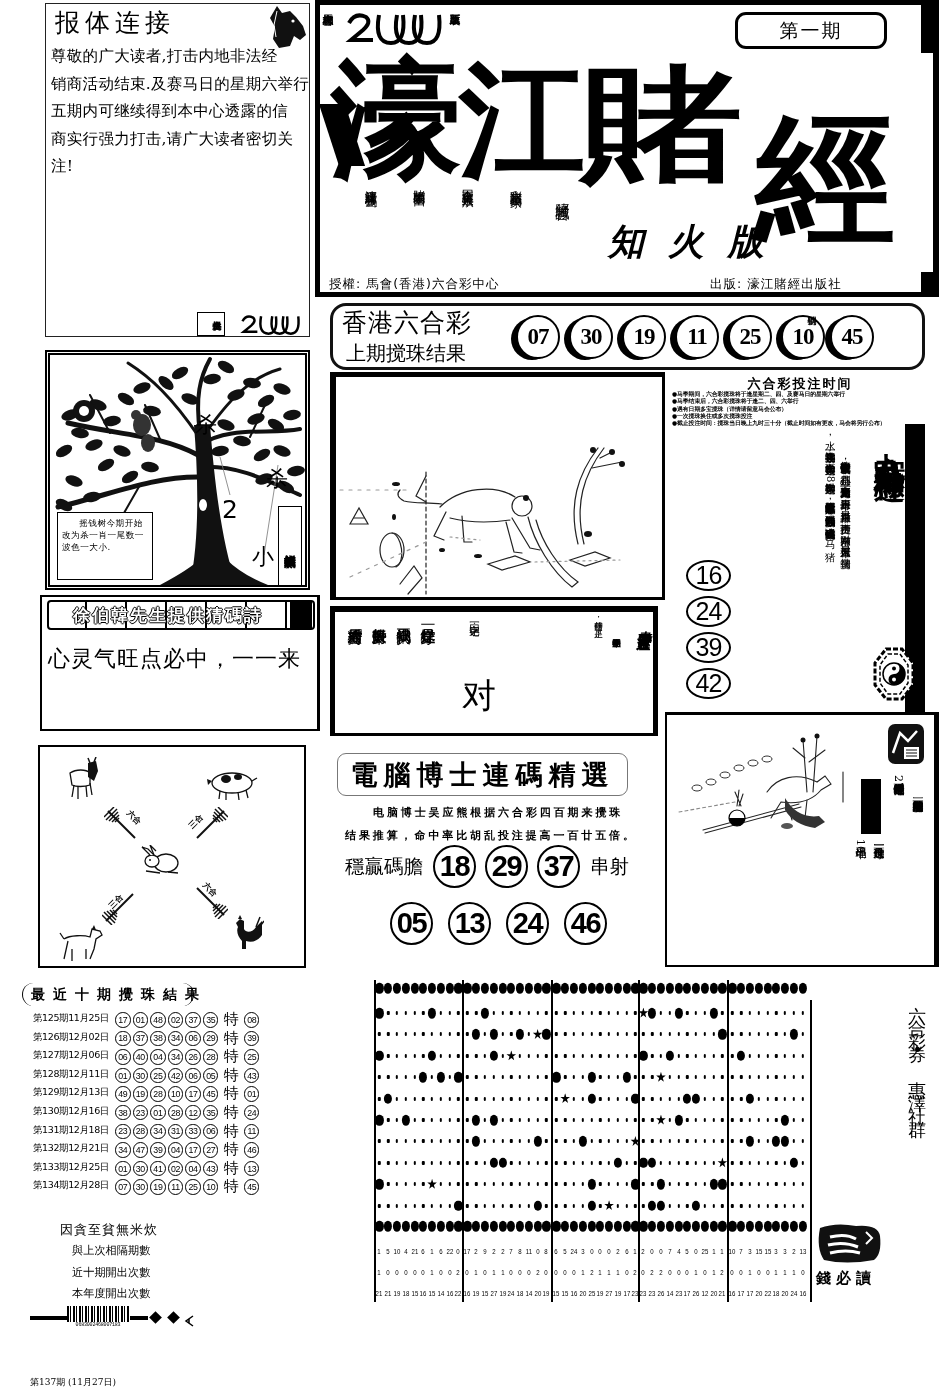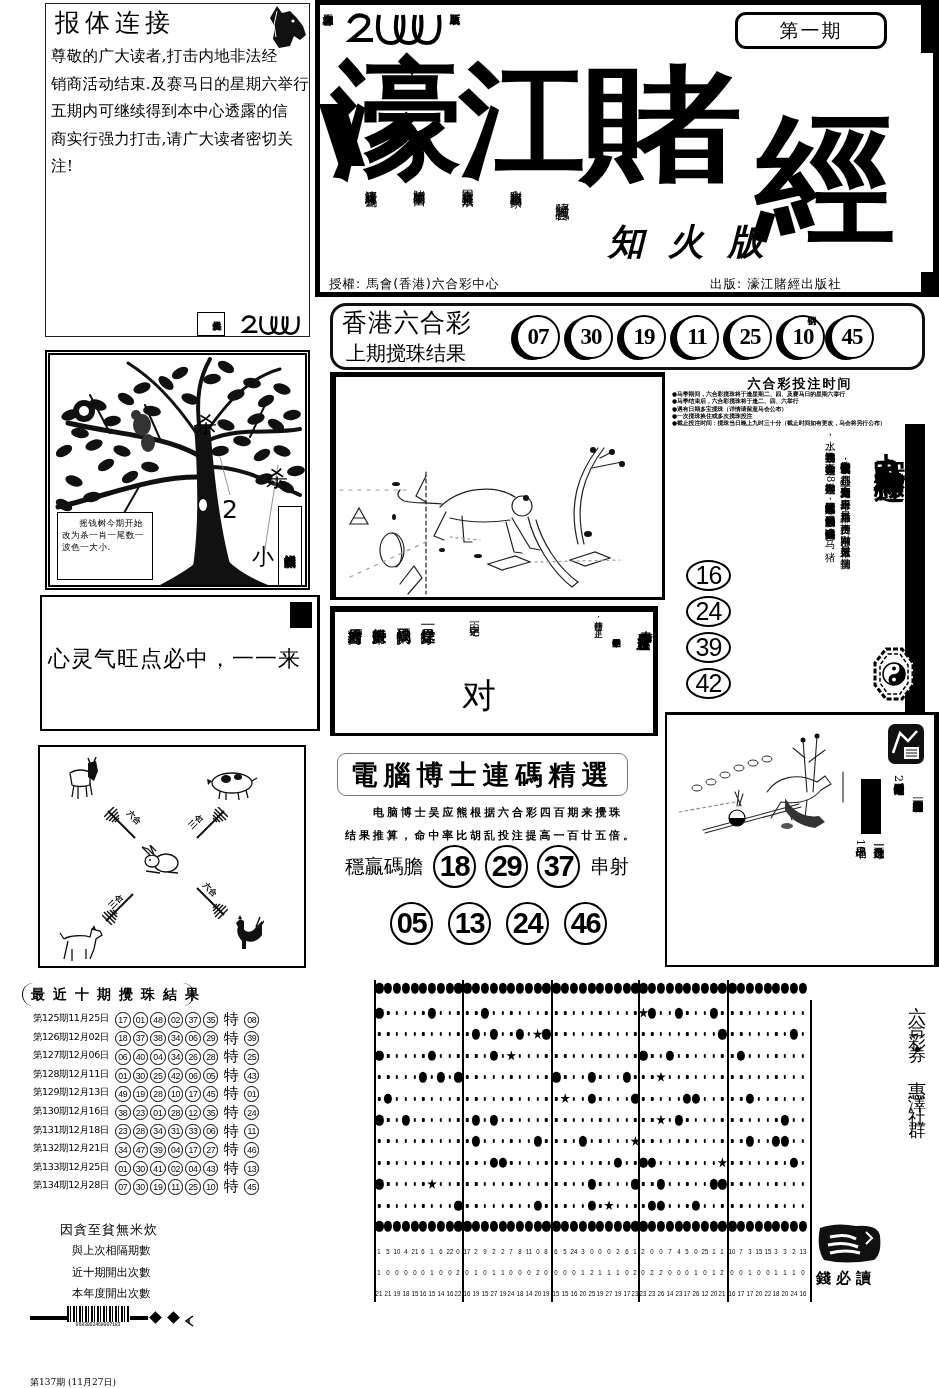--- a/index.html
+++ b/index.html
@@ -361,20 +361,23 @@
       <polygon points="13,6 29,6 40,20 40,42 29,56 13,56 2,42 2,20" fill="#fff" stroke="#000" stroke-width="3" stroke-dasharray="5 2"></polygon>
       <polygon points="15,11 27,11 35,22 35,40 27,51 15,51 7,40 7,22" fill="none" stroke="#000" stroke-width="1.5" stroke-dasharray="4 2"></polygon>
       <circle cx="21" cy="31" r="11" fill="#fff" stroke="#000" stroke-width="1.5"></circle>
       <path d="M21 20 A11 11 0 0 1 21 42 A5.5 5.5 0 0 1 21 31 A5.5 5.5 0 0 0 21 20 Z" fill="#000"></path>
       <circle cx="21" cy="25.5" r="2" fill="#000"></circle>
         <circle cx="21" cy="36.5" r="2" fill="#fff"></circle>
     </svg>
   </span>
 
   <section class="abs gp frame">
+    <div class="abs gp-head">
+      <span class="gp-head-text">徐伯韓先生提供猜碼詩</span>
+    </div>
     <div class="abs gp-head-cap"></div>
     <div class="abs gp-lines">
 
         <p class="gp-line">心灵气旺点必中，一一来</p>
       </div>
   </section>
 
   <section class="abs tp frame">
     <div class="abs tp-verses">
 

